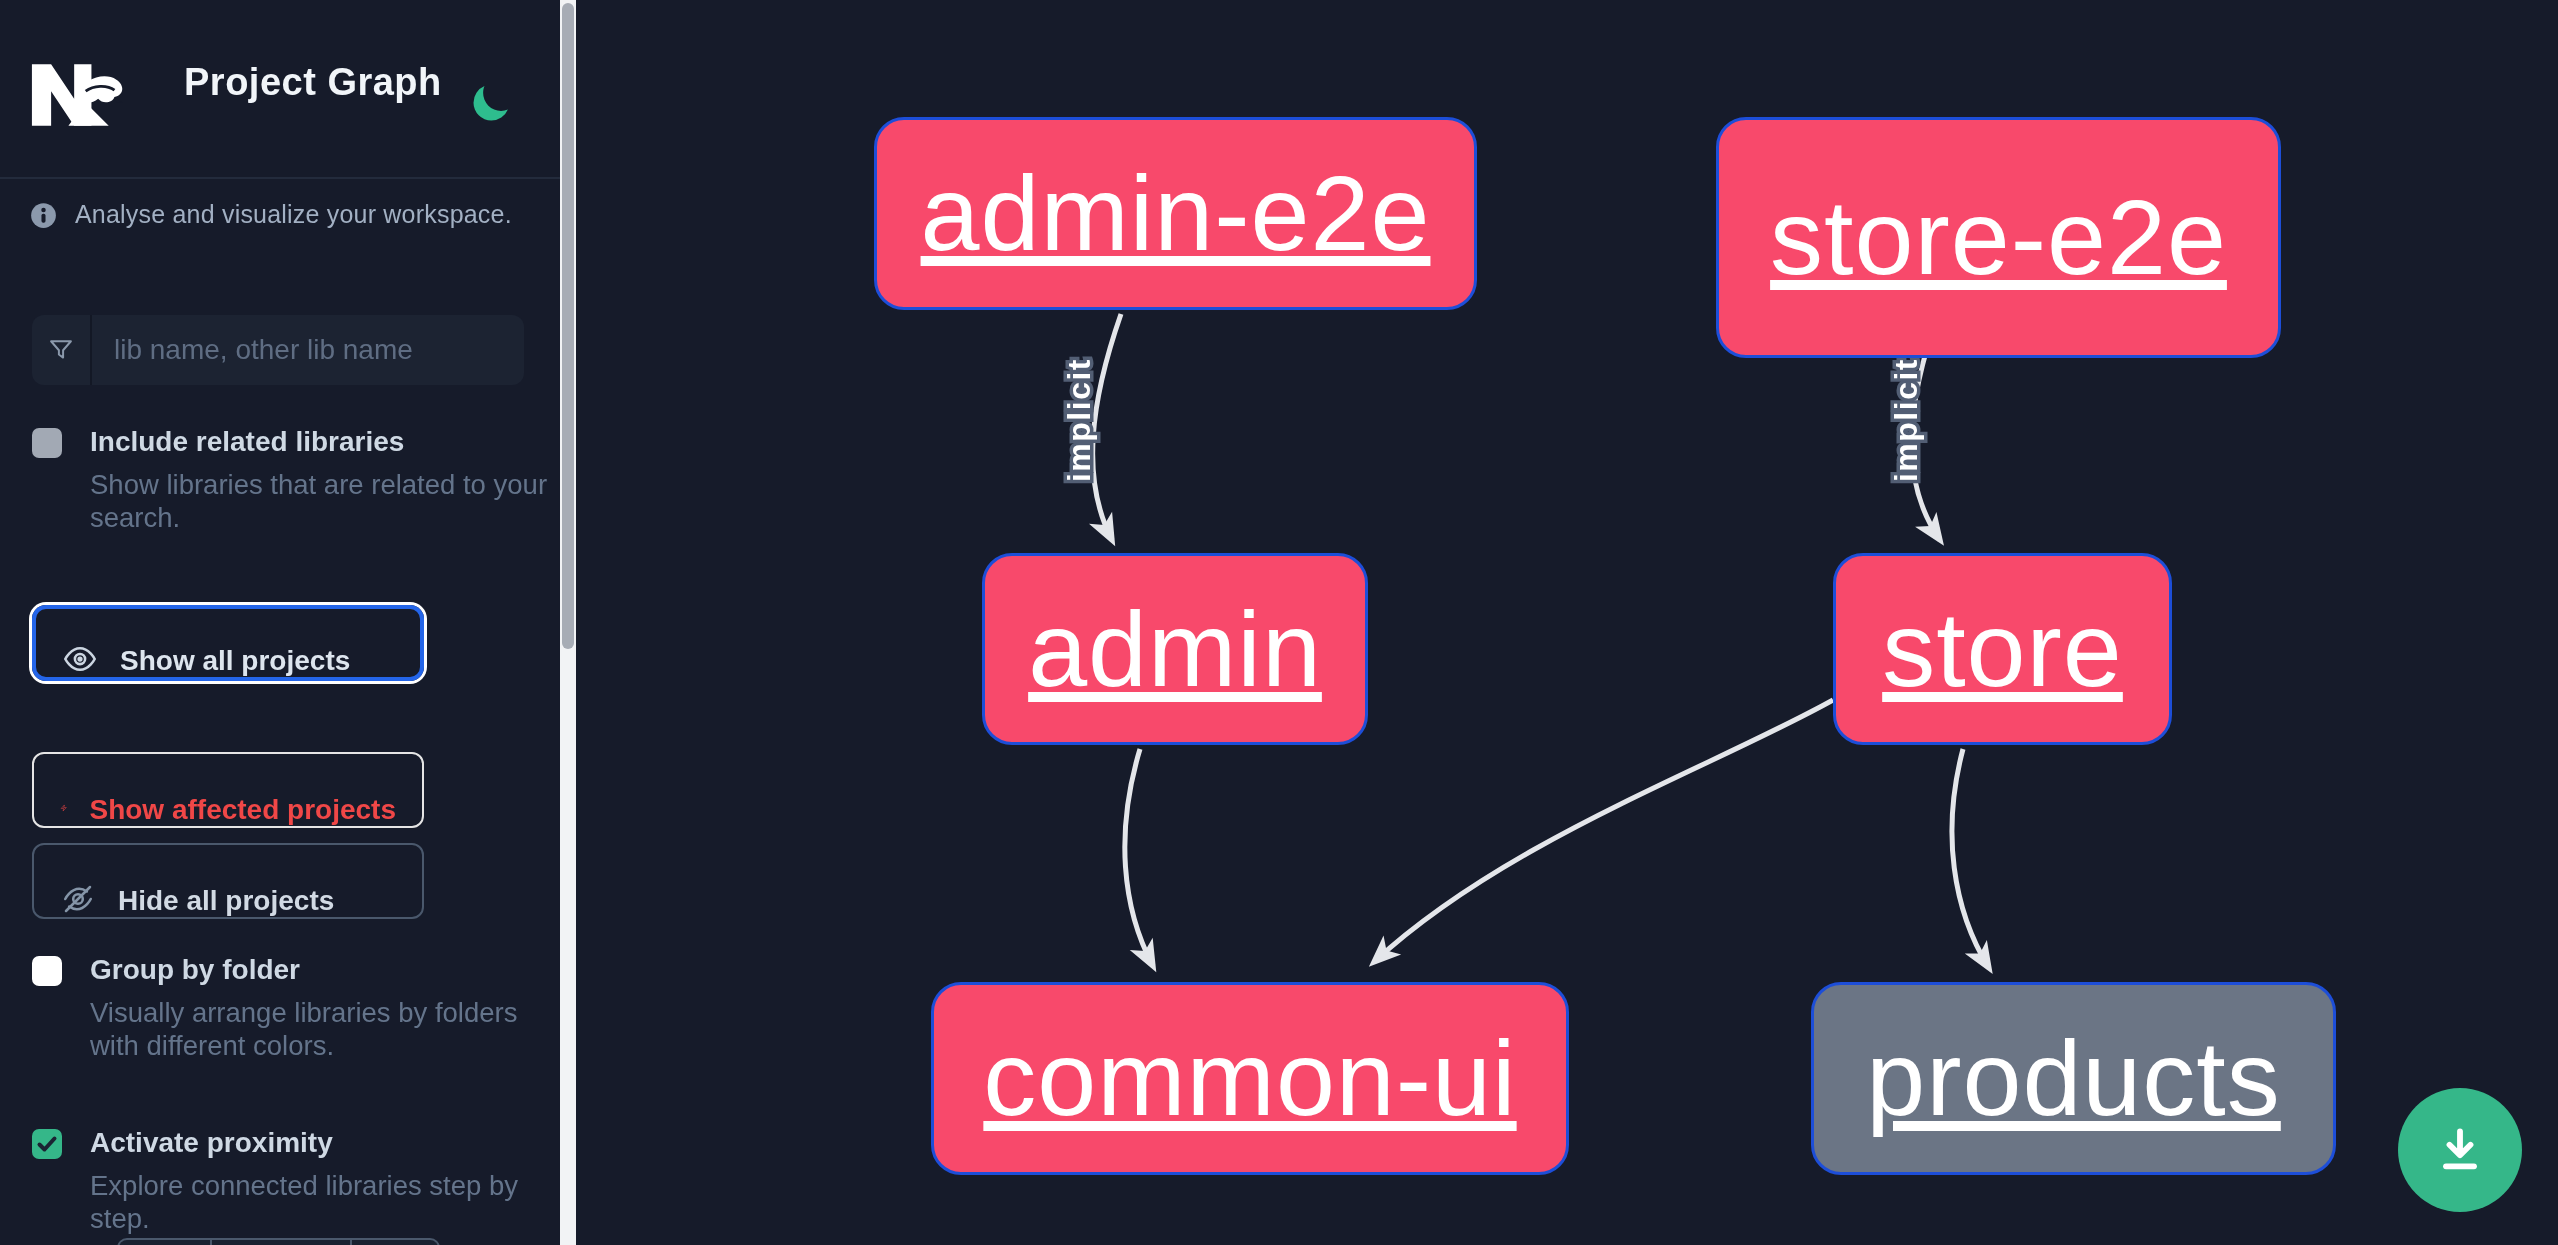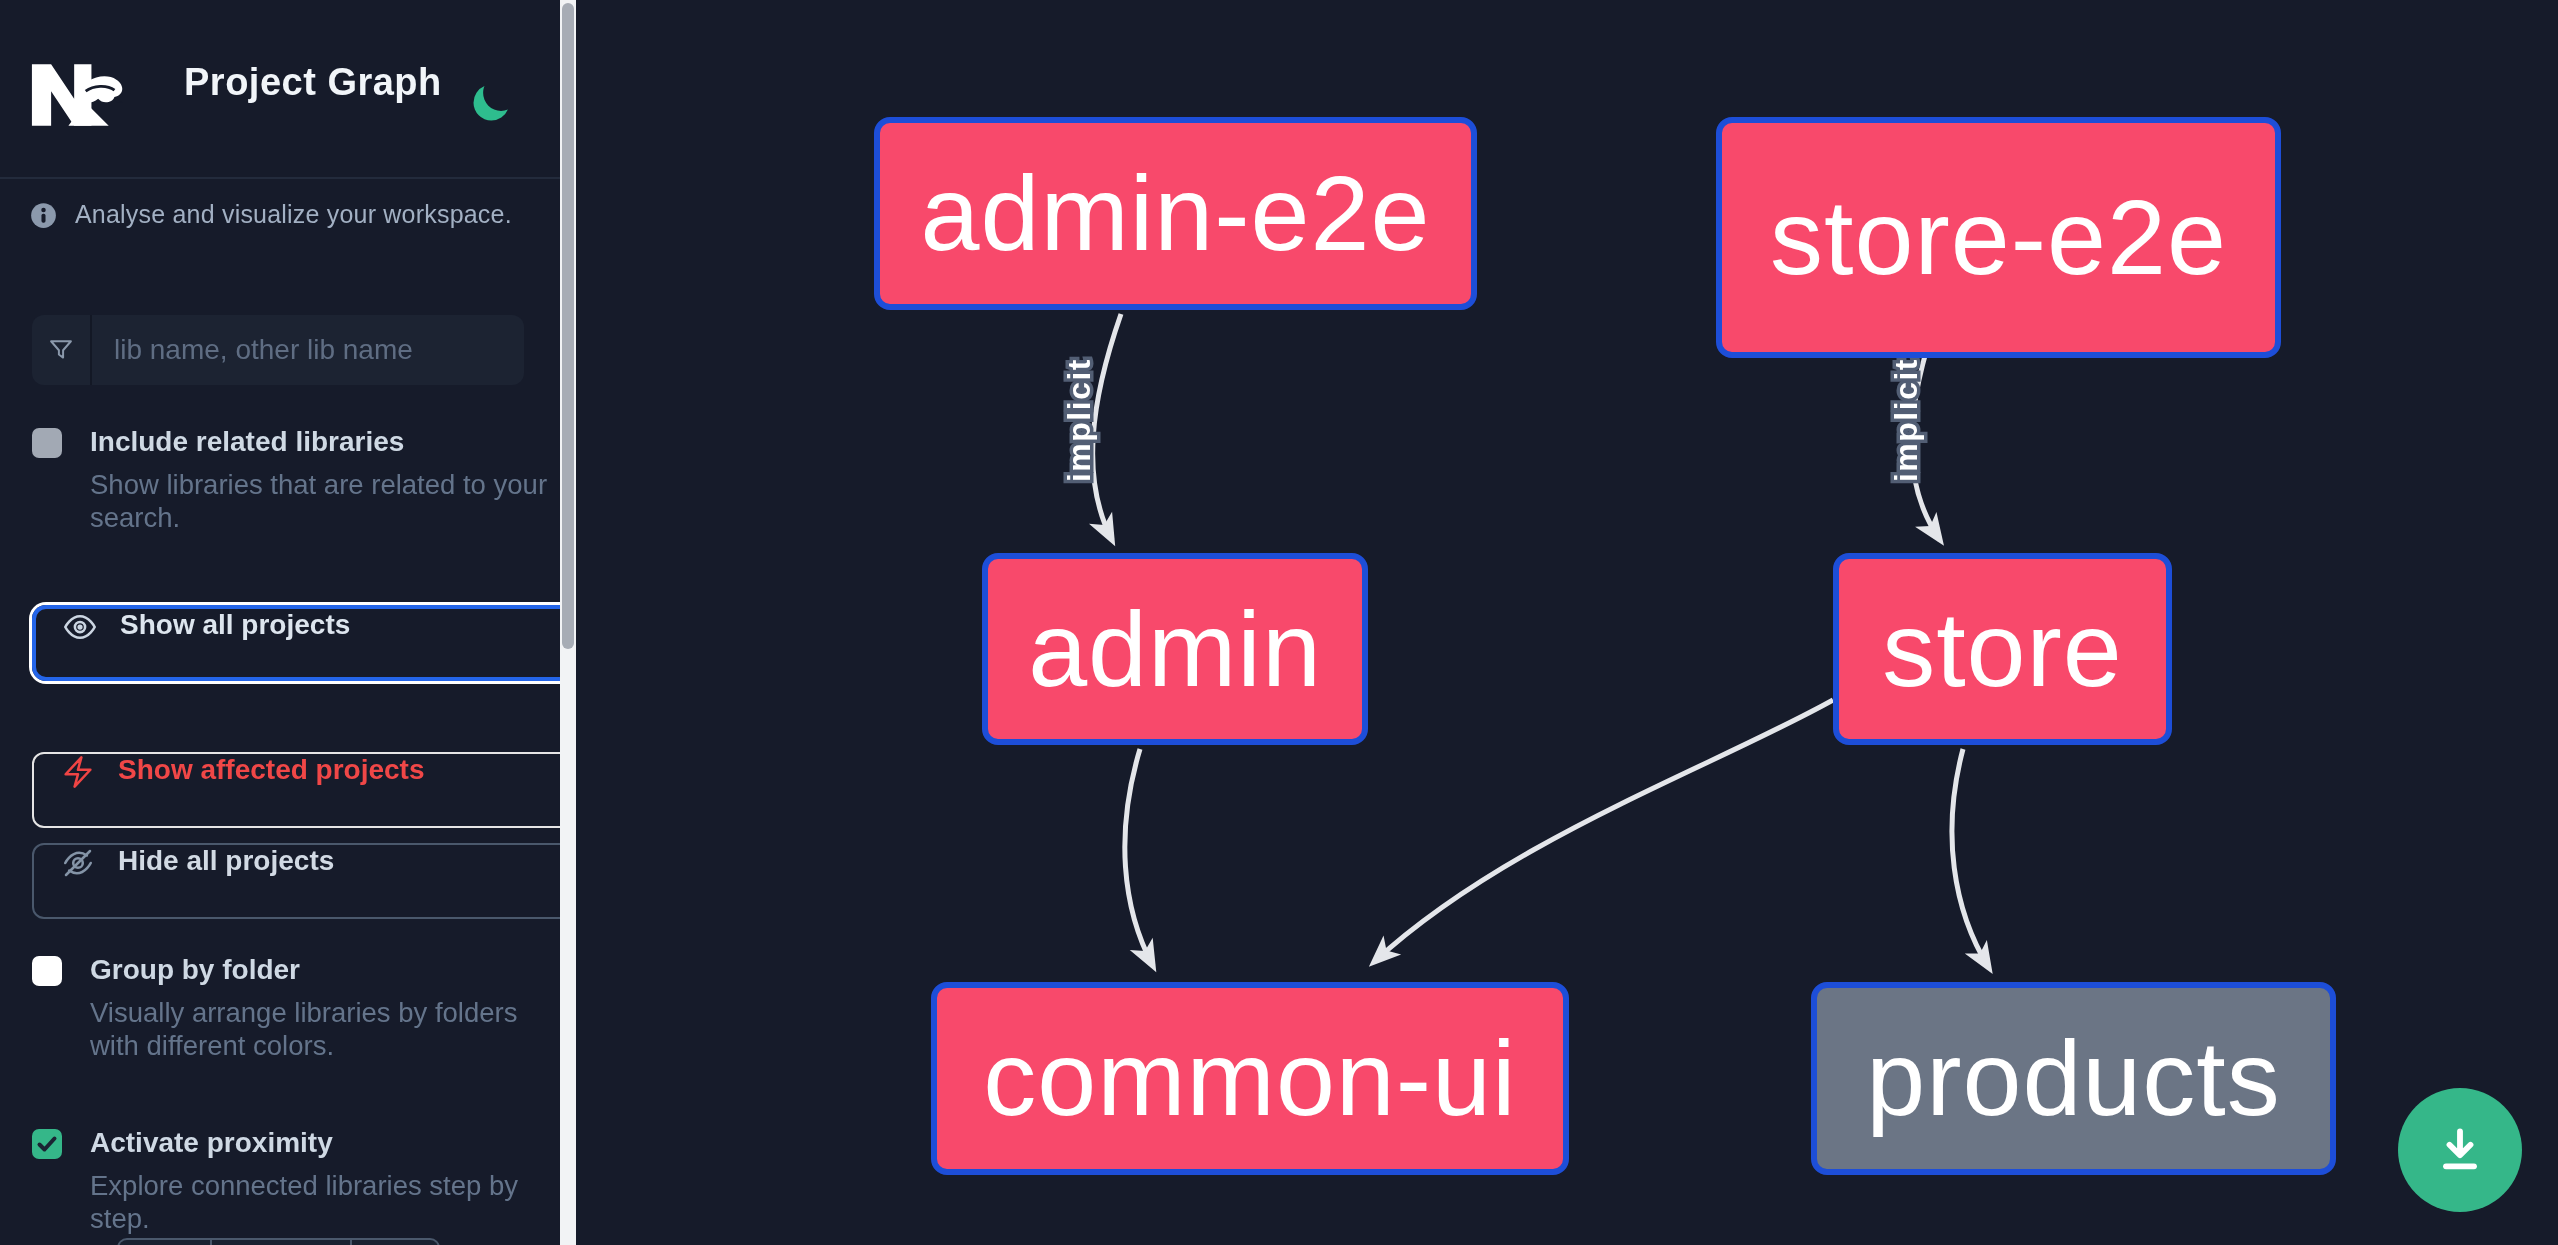--- a/index.html
+++ b/index.html
@@ -25,35 +25,35 @@
   .search-input { flex:1; background:transparent; border:none; outline:none; color:#cbd5e1; font-size:28px; padding:0 22px; font-family:"Liberation Sans", sans-serif; }
   .search-input::placeholder { color:#5f6d83; }
   .toggle-block { position:absolute; left:32px; width:496px; }
   .cbx { position:absolute; left:0; top:2px; width:30px; height:30px; border-radius:7px; cursor:pointer; }
   .cbx.gray { background:#a2a9b4; }
   .cbx.white { background:#ffffff; }
   .cbx.green { background:#35b789; }
   .cbx svg { position:absolute; left:3px; top:3px; }
   .toggle-label { margin-left:58px; font-size:28px; font-weight:700; color:#cfd9e4; cursor:pointer; }
   .toggle-desc { margin-left:58px; width:462px; margin-top:10px; font-size:27.5px; line-height:33px; color:#64748b; }
-  .sb-btn { position:absolute; left:32px; width:544px; height:76px; border-radius:12px; background:transparent; display:flex; align-items:flex-start; gap:22px; padding:0 26px; font-size:28px; font-weight:600; cursor:pointer; font-family:"Liberation Sans", sans-serif; }
+  .sb-btn { position:absolute; left:32px; width:392px; height:76px; border-radius:12px; background:transparent; display:flex; align-items:flex-end; gap:22px; padding:0 26px; font-size:28px; font-weight:600; cursor:pointer; font-family:"Liberation Sans", sans-serif; }
   .sb-btn .lbl { white-space:nowrap; }
   .btn-show-all { top:605px; border:4px solid #2465e9; border-radius:14px; box-shadow:0 0 0 3px #ffffff; color:#dde5ee; }
   .btn-affected { top:752px; border:2px solid #e5e5e5; color:#f04747; }
   .btn-hide { top:843px; border:2px solid #4a586c; color:#d2dae4; }
   .seg-sliver { position:absolute; left:117px; top:1238px; width:323px; height:12px; border:2px solid #4a586c; border-bottom:none; border-radius:10px 10px 0 0; background:#1a2231; }
   .seg-sliver .div1, .seg-sliver .div2 { position:absolute; top:0; width:2px; height:10px; background:#4a586c; }
   .seg-sliver .div1 { left:91px; } .seg-sliver .div2 { left:231px; }
   
   .scrollbar-track { position:absolute; left:560px; top:0; width:16px; height:1245px; background:#f2f3f5; }
   .scrollbar-thumb { position:absolute; left:2px; top:3px; width:12px; height:646px; background:#a7acb5; border-radius:7px; }
   
   .graph-pane { position:absolute; left:576px; top:0; width:1982px; height:1245px; background:#161b2a; }
   .edges-svg { position:absolute; left:0; top:0; width:1982px; height:1245px; }
-  .gnode { position:absolute; border:6px solid #1d4ed8; border-radius:16px; display:flex; align-items:center; justify-content:center; color:#ffffff; font-size:106px; font-weight:400; letter-spacing:1px; cursor:pointer; }
+  .gnode { position:absolute; border:3px solid #1d4ed8; border-radius:30px; display:flex; align-items:center; justify-content:center; color:#ffffff; font-size:106px; font-weight:400; letter-spacing:1px; cursor:pointer;text-decoration:underline; }
   .gnode.pink { background:#f8496b; }
   .gnode.gray { background:#6b7585; }
   .n-admin-e2e { left:298px; top:117px; width:603px; height:193px; }
   .n-store-e2e { left:1140px; top:117px; width:565px; height:241px; }
   .n-admin     { left:406px; top:553px; width:386px; height:192px; }
   .n-store     { left:1257px; top:553px; width:339px; height:192px; }
   .n-common-ui { left:355px; top:982px; width:638px; height:193px; }
   .n-products  { left:1235px; top:982px; width:525px; height:193px; }
   .fab { position:absolute; left:1822px; top:1088px; width:124px; height:124px; border-radius:50%; background:#35b789; display:flex; align-items:center; justify-content:center; cursor:pointer; }
   .edge-label { font-size:32px; font-weight:700; fill:#ffffff; stroke:#525e74; stroke-width:7px; paint-order:stroke; letter-spacing:1.5px; font-family:"Liberation Sans", sans-serif; }

